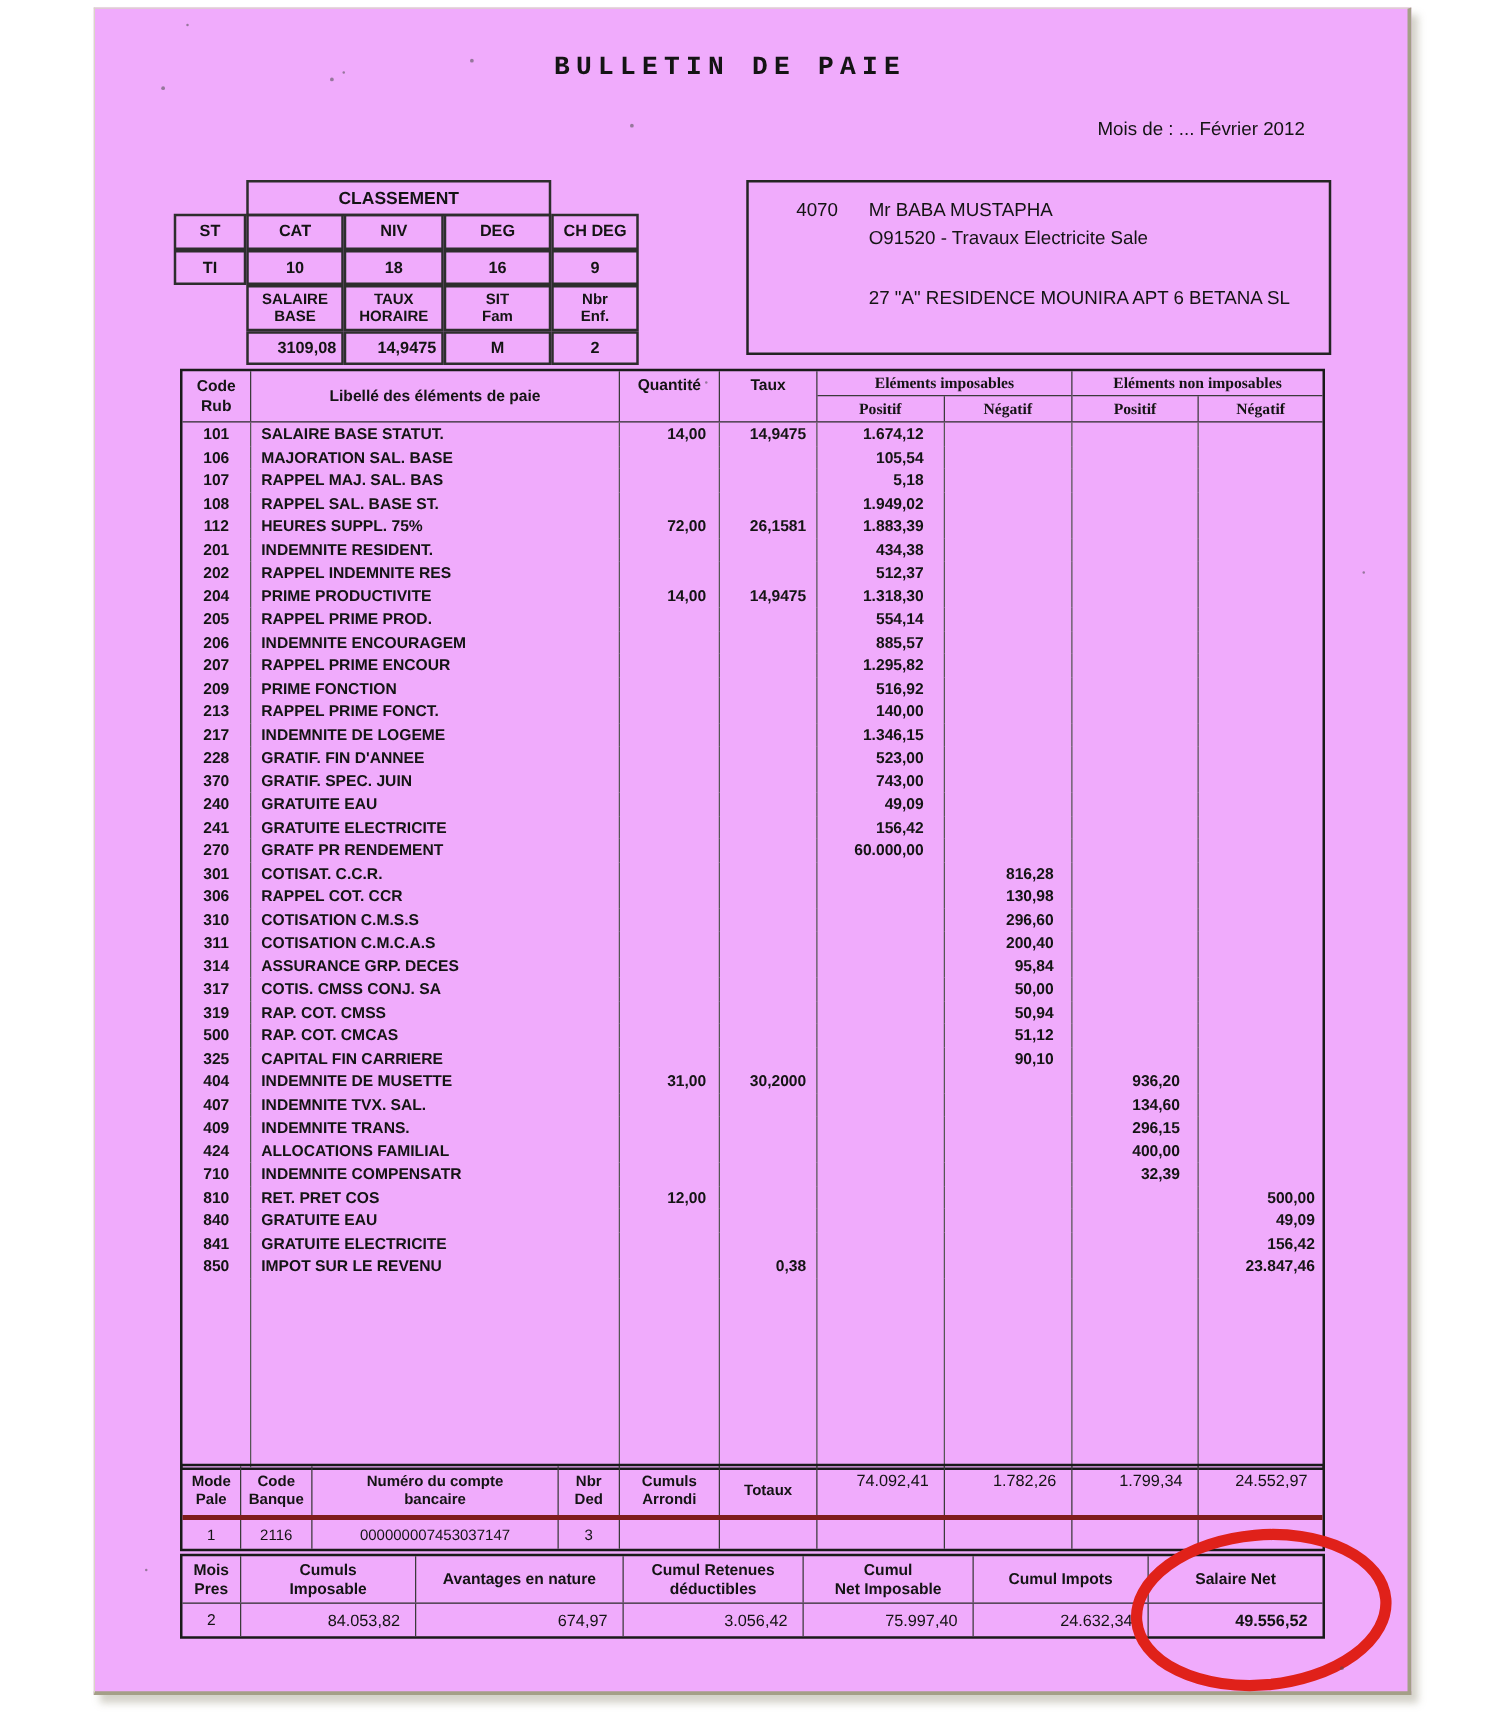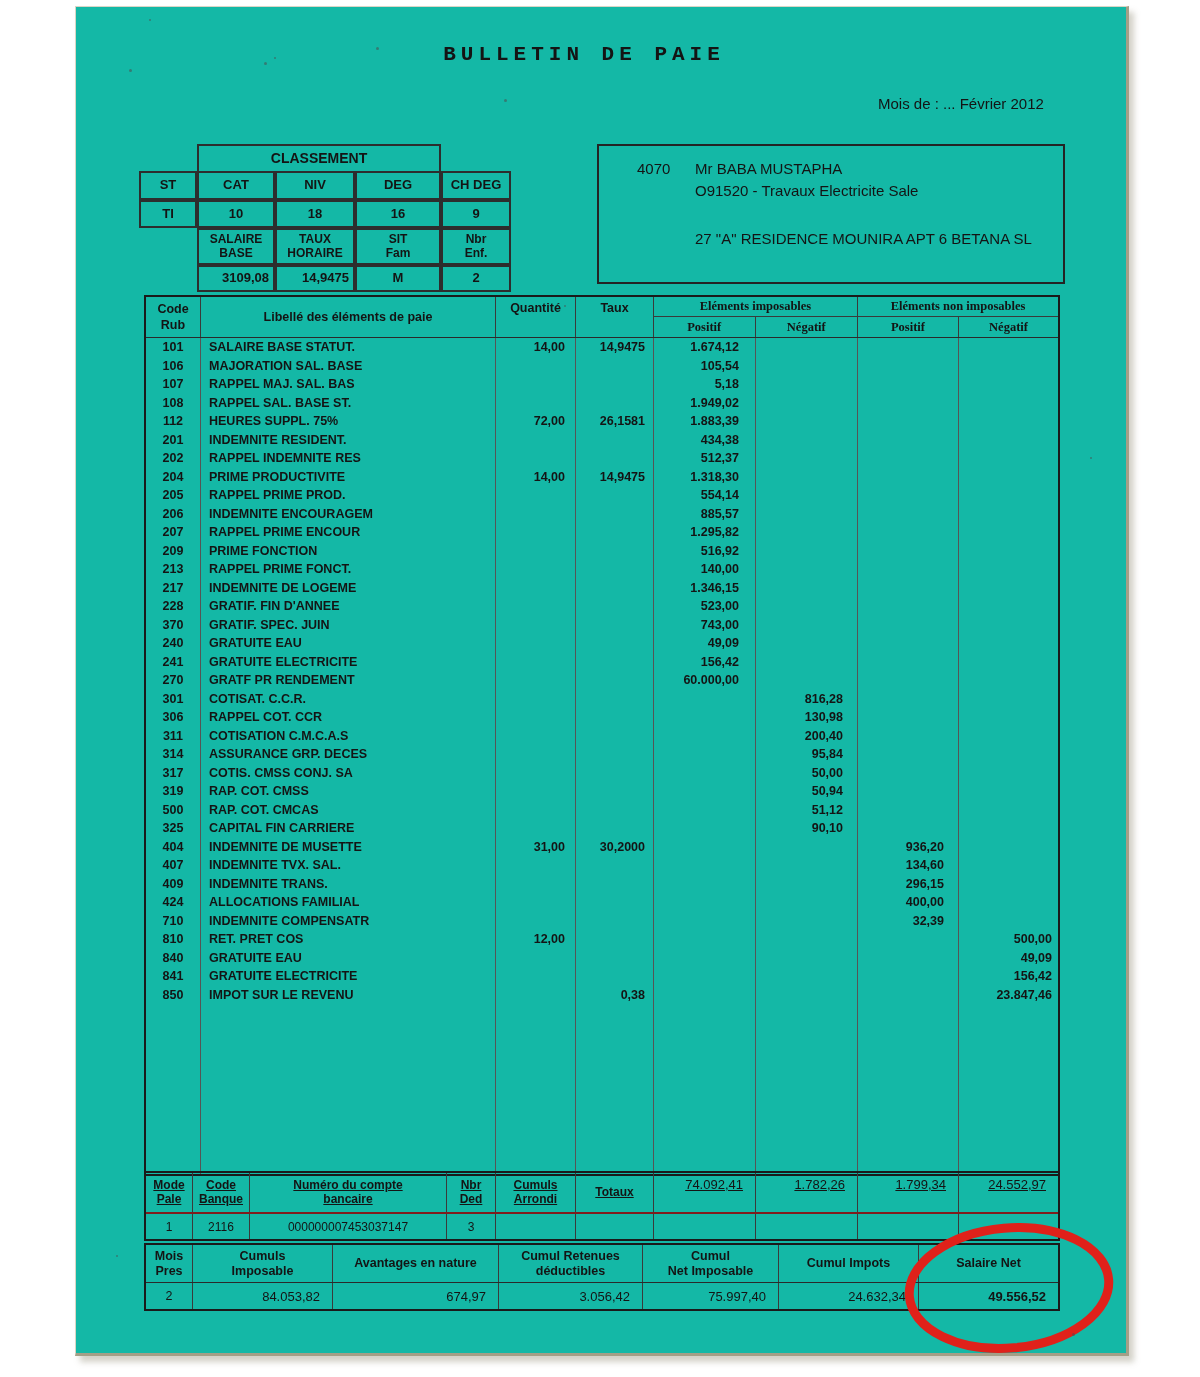--- a/index.html
+++ b/index.html
@@ -1,18 +1,18 @@
 <!DOCTYPE html>
 <html><head>
 <meta charset="utf-8">
 <style>
   html,body{margin:0;padding:0;background:#ffffff;}
   .canvas{position:relative;width:1200px;height:1377px;background:#ffffff;overflow:hidden;
           font-family:"Liberation Sans","DejaVu Sans",sans-serif;color:#141414;}
-  .page{position:absolute;left:75px;top:6px;width:1050px;height:1346px;background:#14b8a6;
+  .page{position:absolute;left:75px;top:6px;width:1050px;height:1346px;background:#f0abfc;
         border:1px solid #d9d6c6;border-right:3px solid #a49f87;border-bottom:3px solid #a49f87;
         box-shadow:5px 6px 6px rgba(140,135,110,.38);}
   .title{position:absolute;top:36px;left:298px;width:420px;text-align:center;
          font-family:"Liberation Mono","DejaVu Sans Mono",monospace;font-weight:bold;
          font-size:21px;letter-spacing:5px;white-space:nowrap;}
   .month{position:absolute;top:88px;left:802px;font-size:15px;}
 
   
   .classement{position:absolute;left:63px;top:137px;width:372px;height:148px;}
   .ccell{position:absolute;border:2px solid #2d2d2d;box-sizing:border-box;display:flex;
@@ -51,21 +51,21 @@
   .pc-ipos{width:102px;text-align:right;padding-right:16px;}
   .pc-ineg{width:102px;text-align:right;padding-right:14px;}
   .pc-npos{width:101px;text-align:right;padding-right:14px;}
   .pc-nneg{width:99px;text-align:right;padding-right:6px;border-right:none;}
   .pfiller{flex:1;display:flex;}
   .pfiller .pc{height:auto;}
 
   
   .ttable{position:absolute;left:68px;top:1164px;width:916px;height:70px;border:2px solid #1a1a1a;
           box-sizing:border-box;display:flex;flex-direction:column;}
-  .thead{display:flex;height:39px;border-bottom:2px solid #7f1d1d;text-decoration:underline;}
+  .thead{display:flex;height:39px;border-bottom:4px solid #7f1d1d;}
   .trow{display:flex;flex:1;}
   .th,.td{box-sizing:border-box;border-right:1px solid #3a3a3a;display:flex;align-items:center;justify-content:center;
           font-size:12px;text-align:center;}
   .th{font-weight:bold;white-space:pre-line;line-height:1.15;}
   .th.num{font-weight:normal;font-size:13px;align-items:flex-start;justify-content:flex-end;padding:5px 12px 0 0;}
   .tw-mode{width:47px}.tw-banque{width:57px}.tw-compte{width:197px}.tw-ded{width:49px}
   .tw-arrondi{width:80px}.tw-totaux{width:78px}
   .tw-n1{width:102px}.tw-n2{width:102px}.tw-n3{width:101px}.tw-n4{width:99px;border-right:none}
 
   
@@ -347,20 +347,30 @@
             <div class="pc pc-npos"></div>
             <div class="pc pc-nneg"></div>
           </div>
           <div class="prow">
             <div class="pc pc-code">306</div>
             <div class="pc pc-label">RAPPEL COT. CCR</div>
             <div class="pc pc-qty"></div>
             <div class="pc pc-rate"></div>
             <div class="pc pc-ipos"></div>
             <div class="pc pc-ineg">130,98</div>
+            <div class="pc pc-npos"></div>
+            <div class="pc pc-nneg"></div>
+          </div>
+          <div class="prow">
+            <div class="pc pc-code">310</div>
+            <div class="pc pc-label">COTISATION C.M.S.S</div>
+            <div class="pc pc-qty"></div>
+            <div class="pc pc-rate"></div>
+            <div class="pc pc-ipos"></div>
+            <div class="pc pc-ineg">296,60</div>
             <div class="pc pc-npos"></div>
             <div class="pc pc-nneg"></div>
           </div>
           <div class="prow">
             <div class="pc pc-code">311</div>
             <div class="pc pc-label">COTISATION C.M.C.A.S</div>
             <div class="pc pc-qty"></div>
             <div class="pc pc-rate"></div>
             <div class="pc pc-ipos"></div>
             <div class="pc pc-ineg">200,40</div>

